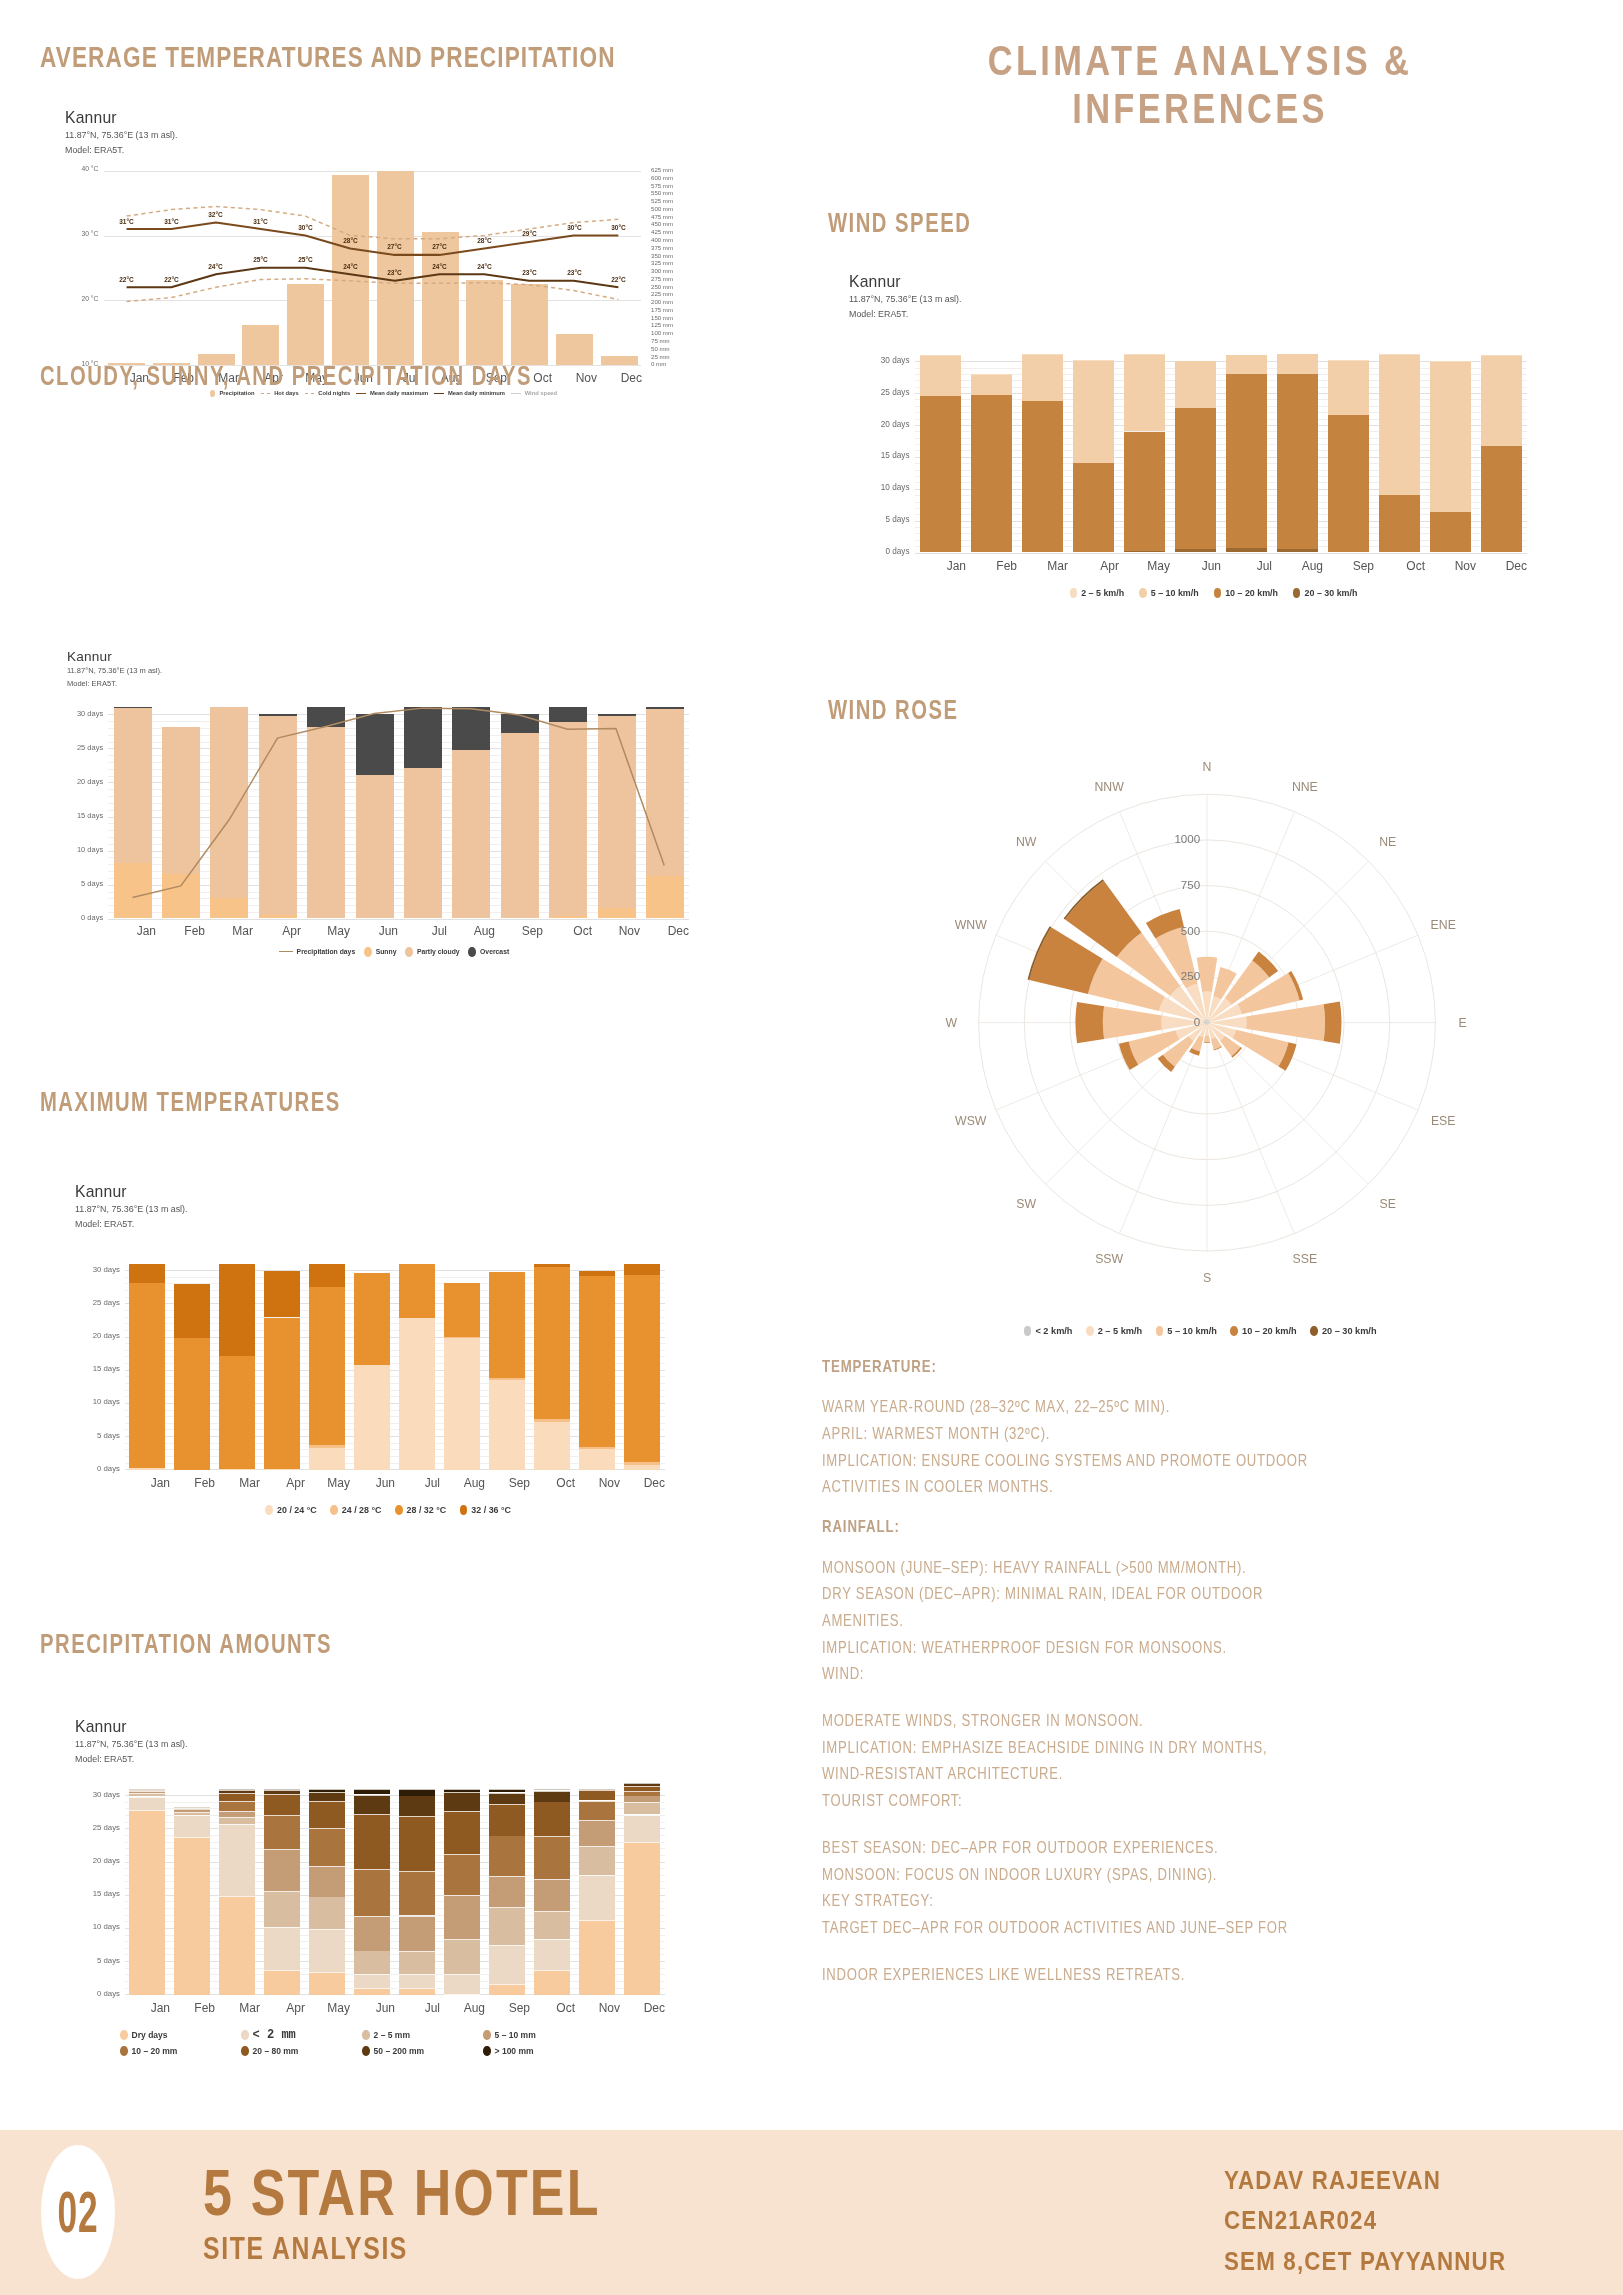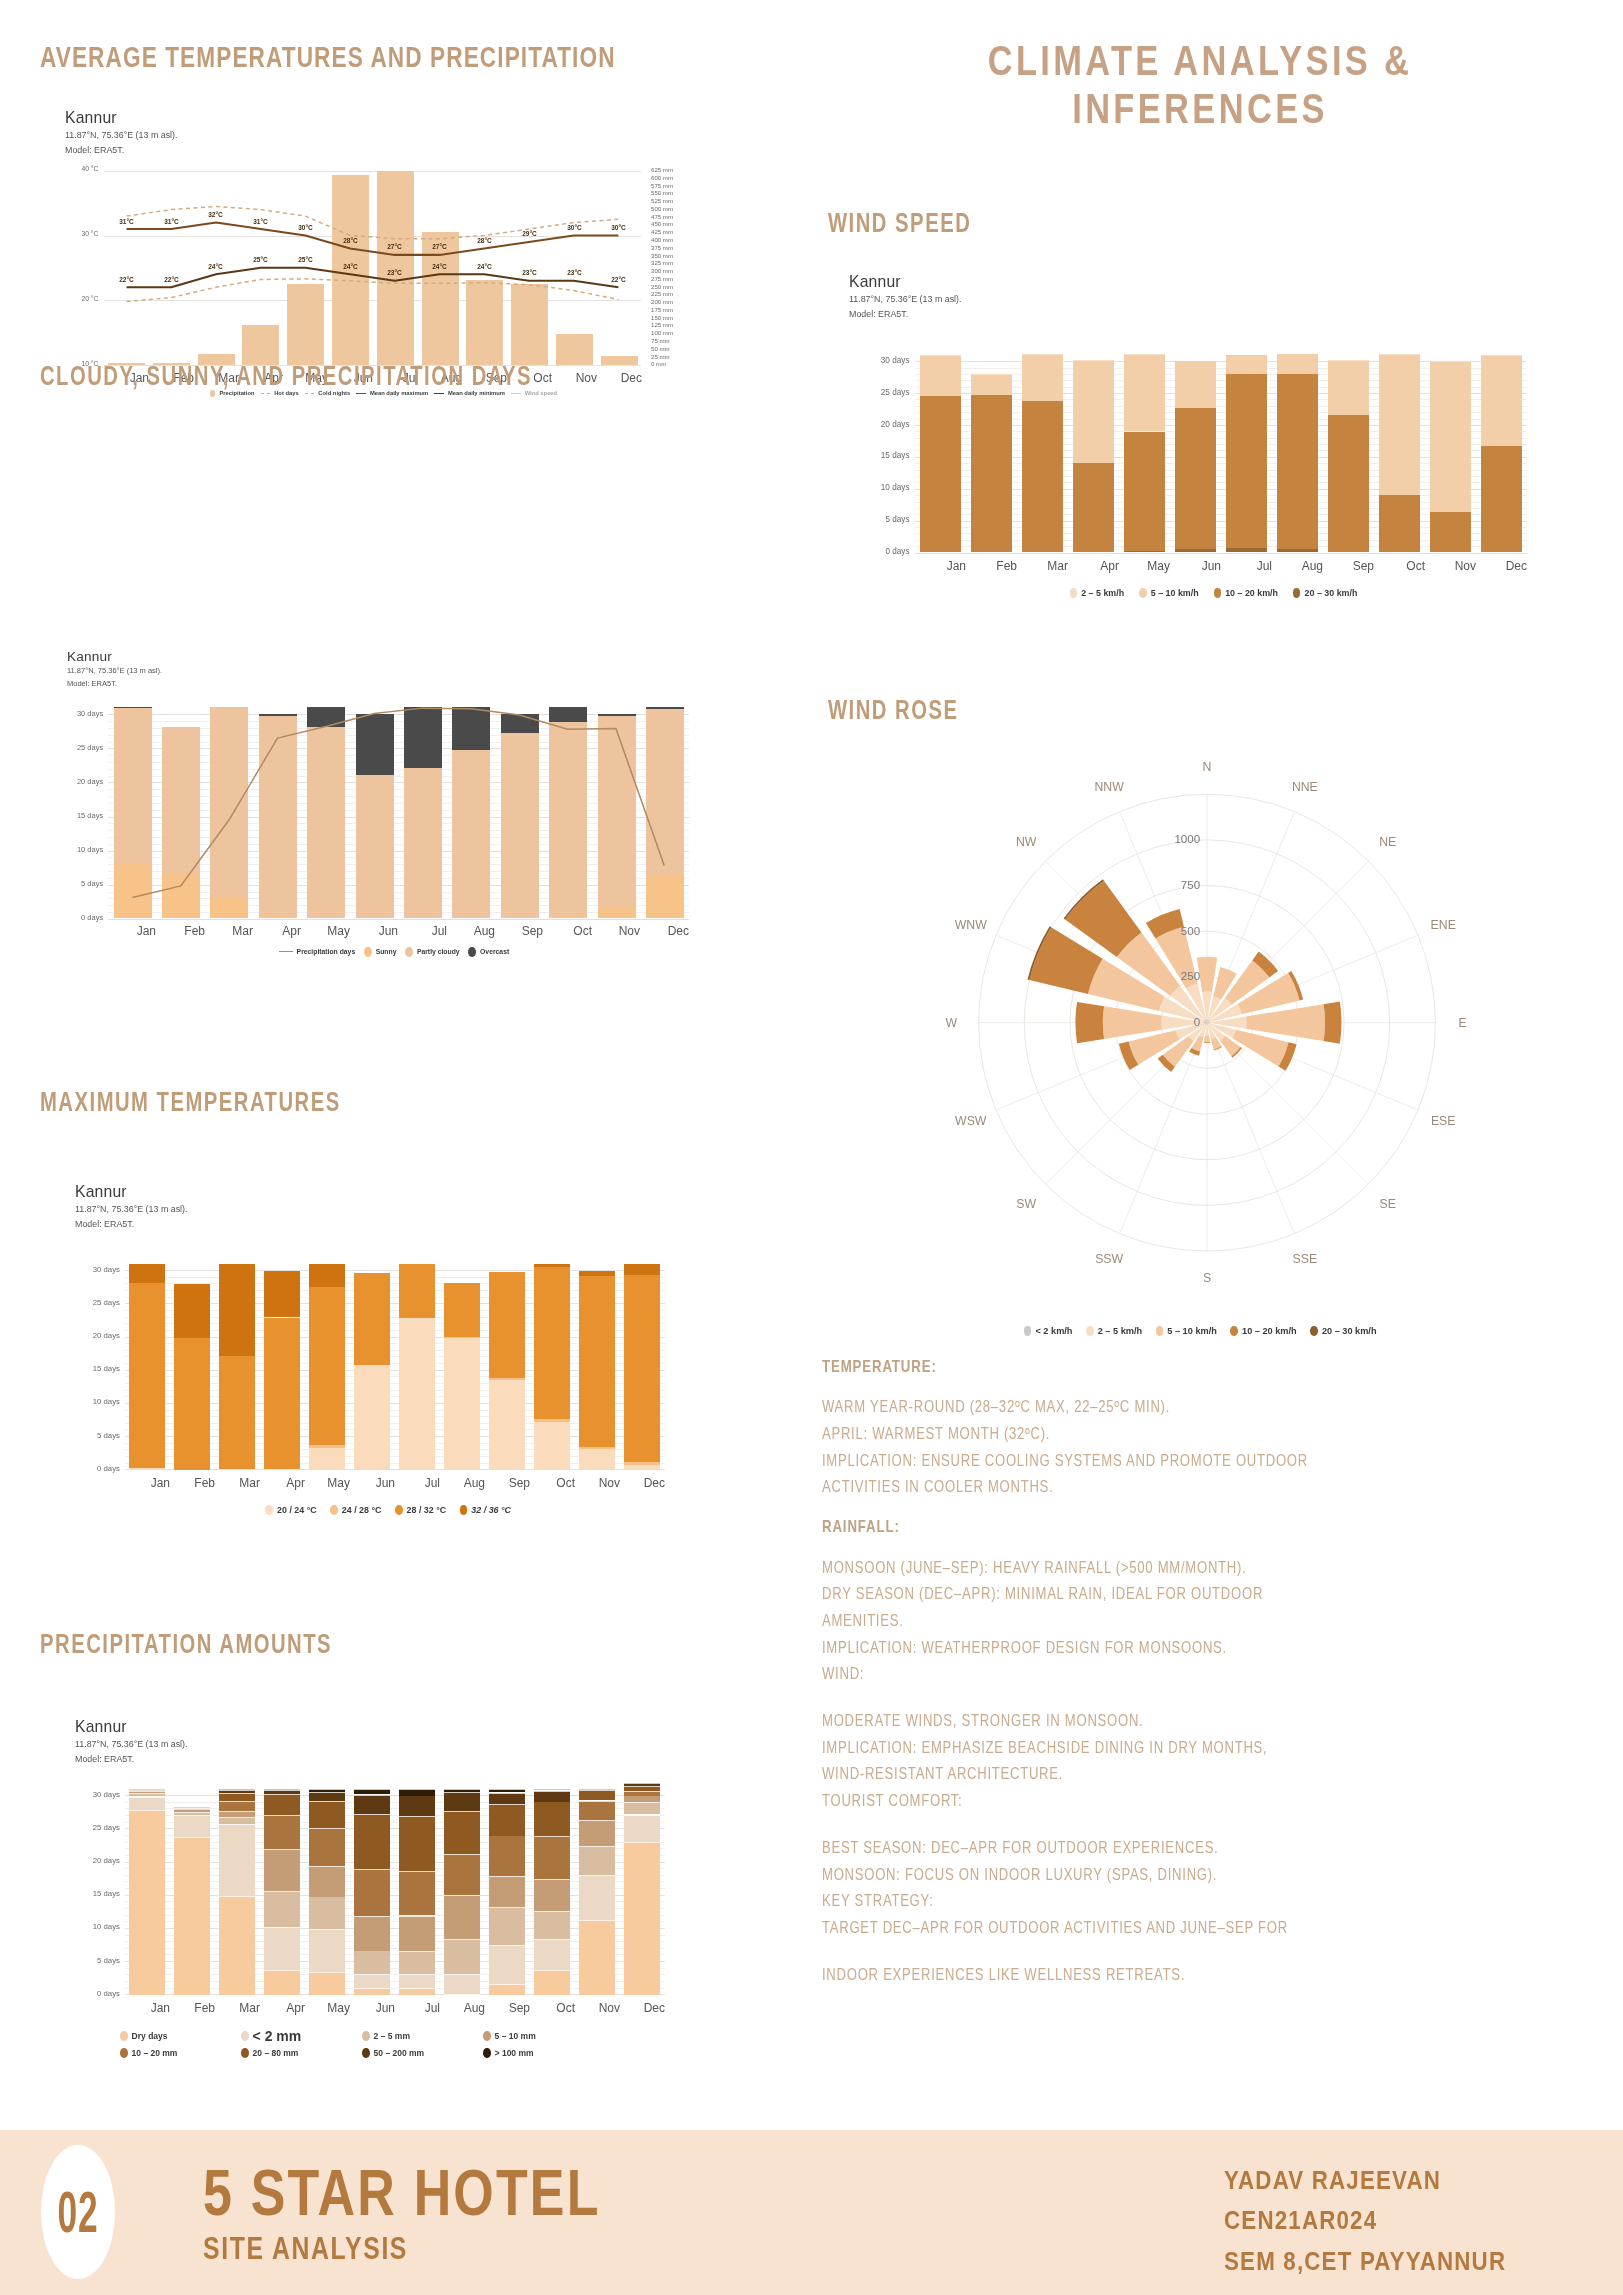--- a/index.html
+++ b/index.html
@@ -510,21 +510,21 @@
           <span class="lg-tx" style="font-size: 8.9px;">20 / 24 °C</span>
         </div>
         <div class="lg-item" style="margin: 0px 13.6px 0px 0px;">
           <span class="lg-dot" style="background:#f8c089;"></span>
           <span class="lg-tx" style="font-size: 8.9px;">24 / 28 °C</span>
         </div>
         <div class="lg-item" style="margin: 0px 13.6px 0px 0px;">
           <span class="lg-dot" style="background:#e8912f;"></span>
           <span class="lg-tx" style="font-size: 8.9px;">28 / 32 °C</span>
         </div>
-        <div class="lg-item" style="margin: 0px 13.6px 0px 0px; font-style: italic;">
+        <div class="lg-item" style="margin: 0px 13.6px 0px 0px;">
           <span class="lg-dot" style="background:#cf7310;"></span>
           <span class="lg-tx" style="font-size: 8.9px;">32 / 36 °C</span>
         </div>
       </div>
     </div>
 
   <div class="h-sec" style="position:absolute;left:40px;top:1629px;">PRECIPITATION AMOUNTS</div>
 
   <div class="station" style="left:75px;top:1718px;">
     <div class="nm">Kannur</div>
@@ -697,21 +697,21 @@
       <div class="xlab" style="left:465px;top:218px;width:45px;">Oct</div>
       <div class="xlab" style="left:510px;top:218px;width:45px;">Nov</div>
       <div class="xlab" style="left:555px;top:218px;width:45px;">Dec</div>
       <div class="legend" style="left:55px;top:245px;width:567px;">
         <div class="lg-item" style="margin: 0px 0px 4.1px; width: 121px;">
           <span class="lg-dot" style="background:#f8cb9f;"></span>
           <span class="lg-tx" style="font-size: 8.5px;">Dry days</span>
         </div>
         <div class="lg-item" style="margin: 0px 0px 4.1px; width: 121px;">
           <span class="lg-dot" style="background:#ecd9c5;"></span>
-          <span class="lg-tx" style="font-size: 14px;">&lt; 2 mm</span>
+          <span class="lg-tx" style="font-size: 12px; font-family: Liberation Mono, monospace;">&lt; 2 mm</span>
         </div>
         <div class="lg-item" style="margin: 0px 0px 4.1px; width: 121px;">
           <span class="lg-dot" style="background:#d8bda1;"></span>
           <span class="lg-tx" style="font-size: 8.5px;">2 – 5 mm</span>
         </div>
         <div class="lg-item" style="margin: 0px 0px 4.1px; width: 121px;">
           <span class="lg-dot" style="background:#c49d77;"></span>
           <span class="lg-tx" style="font-size: 8.5px;">5 – 10 mm</span>
         </div>
         <div class="lg-item" style="margin: 0px 0px 4.1px; width: 121px;">

